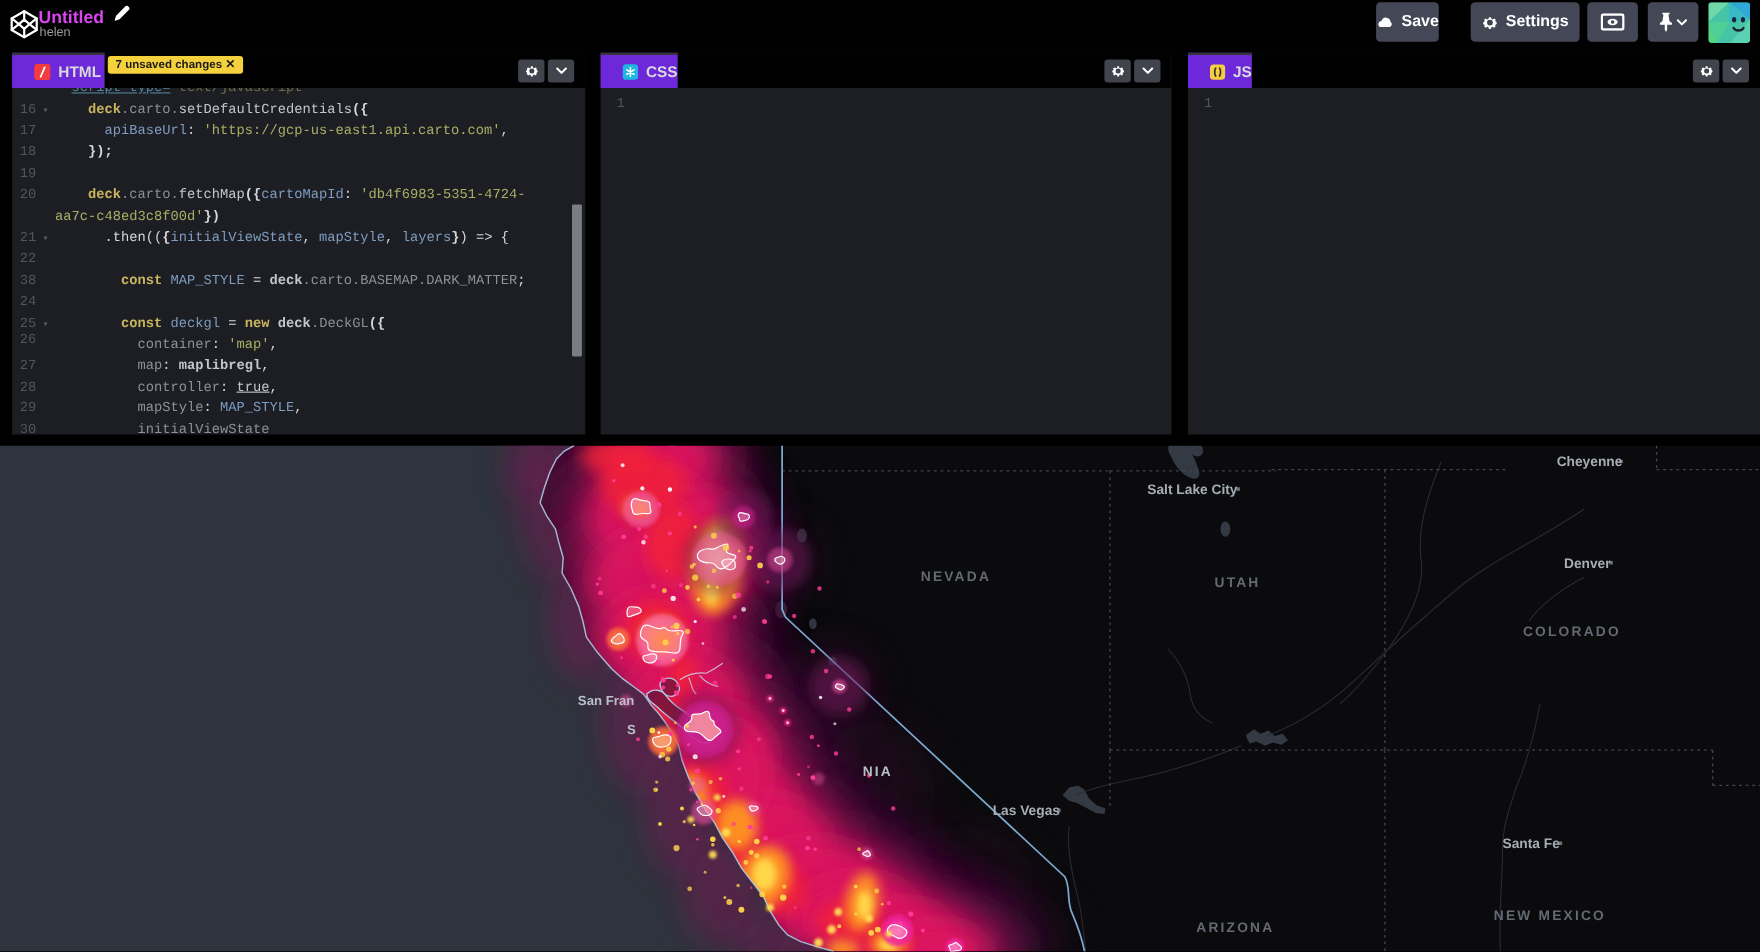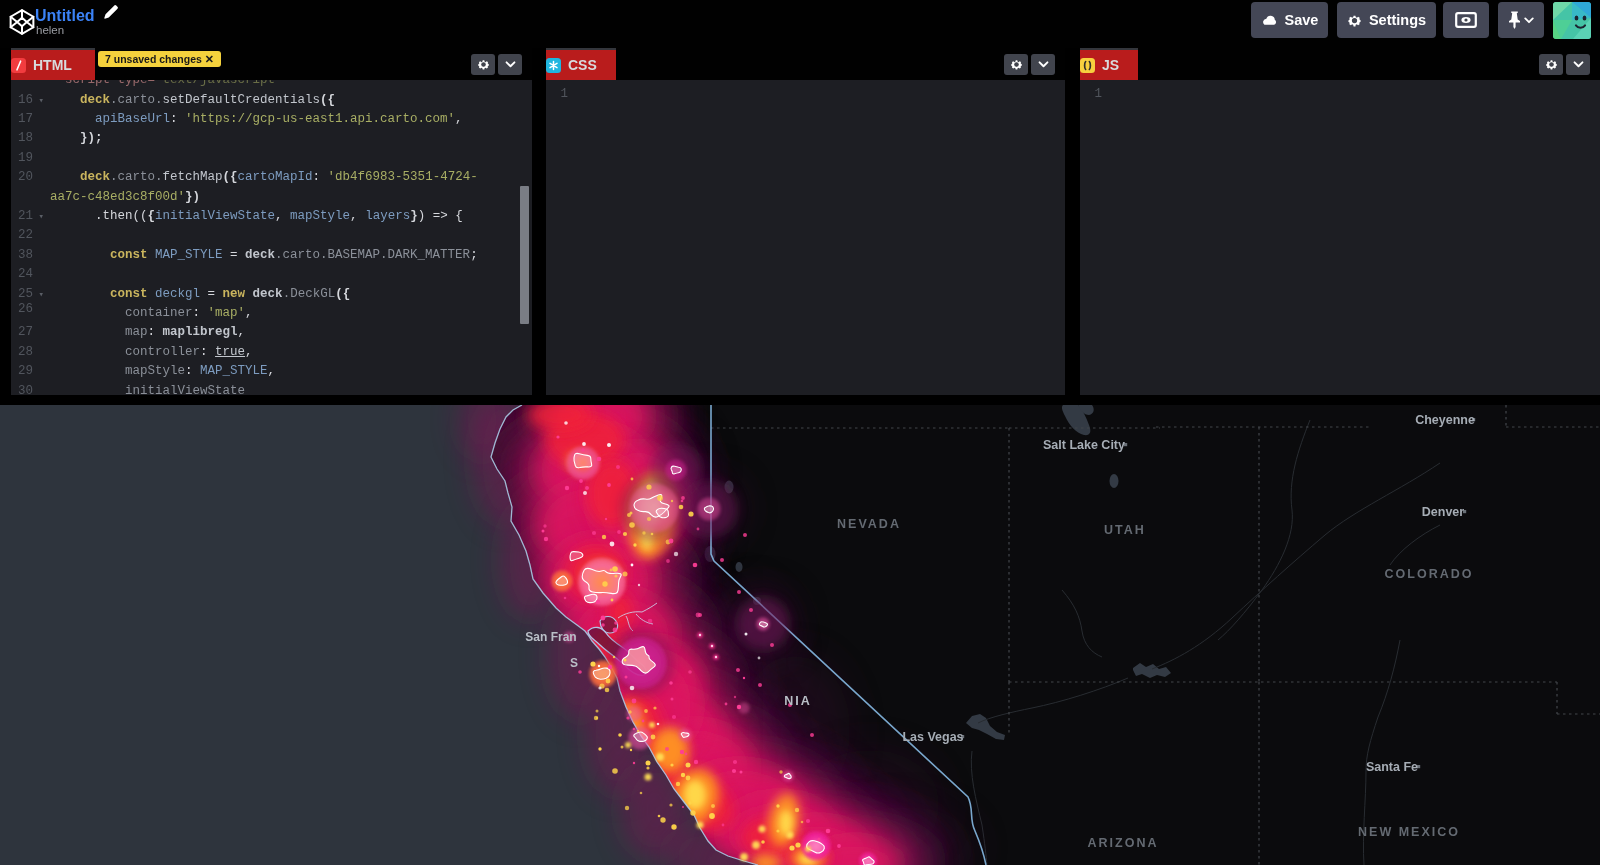--- a/index.html
+++ b/index.html
@@ -1,19 +1,19 @@
 <!DOCTYPE html>
 <html><head><meta charset="utf-8"><style>
 *{margin:0;padding:0;box-sizing:border-box;}
 html,body{width:1600px;height:865px;background:#000;overflow:hidden;font-family:"Liberation Sans",sans-serif;}
 #hdr{position:absolute;left:0;top:0;width:1600px;height:48px;background:#010101;}
 .tbtn{position:absolute;top:2px;height:36px;background:#444756;border-radius:4px;display:flex;align-items:center;justify-content:center;gap:7px;color:#fff;font-size:14.5px;font-weight:bold;}
 #avatar{position:absolute;left:1553px;top:2px;width:38px;height:37px;border-radius:3px;overflow:hidden;}
 .panel{position:absolute;top:48px;height:347px;background:#1d1e23;}
-.tab{position:absolute;left:0;top:0;height:32px;background:#b91c1c;border-top:2px solid #34363c;display:flex;align-items:center;gap:7px;padding-left:0;color:#d8dadd;font-weight:bold;font-size:14px;}
+.tab{position:absolute;left:0;top:0;height:32px;background:#6d28d9;border-top:2px solid #34363c;display:flex;align-items:center;gap:7px;padding-left:20px;color:#d8dadd;font-weight:bold;font-size:14px;}
 .panel::before{content:"";position:absolute;left:var(--tw);right:0;top:0;height:32px;background:#010101;}
 #badge{position:absolute;left:87px;top:3px;height:16px;background:#f5d23d;color:#1a1a1a;font-size:10.5px;font-weight:bold;border-radius:3px;padding:1px 7px;z-index:5;line-height:14px;}
 .sbtn{position:absolute;top:6px;width:24px;height:21px;background:#41444d;border-radius:3px;display:flex;align-items:center;justify-content:center;z-index:5;}
 .ed{position:absolute;left:0;top:32px;width:100%;height:315px;overflow:hidden;font-family:"Liberation Mono",monospace;font-size:12.5px;}
 .crow{position:absolute;left:39px;height:19.4px;line-height:19.4px;white-space:pre;}
 .grow{position:absolute;left:0;width:34px;height:19.4px;line-height:19.4px;}
 .num{position:absolute;right:12px;color:#51555d;}
 .fold{position:absolute;right:1px;color:#5a5e66;font-size:9px;top:1px;}
 #sbar{position:absolute;left:509px;top:106px;width:9px;height:138px;background:#7a7d85;border-radius:1px;}
 #map{position:absolute;left:0;top:405px;}
@@ -27,25 +27,25 @@
 </style></head><body>
 
 <div id="hdr">
   <div style="position:absolute;left:8px;top:8px;"><svg width="28" height="28" viewBox="0 0 32 32">
         <g fill="none" stroke="#fff" stroke-width="2.3" stroke-linejoin="round" stroke-linecap="round">
           <path d="M16 2.5 29 10v12L16 29.5 3 22V10z"></path>
           <path d="M16 11.2 21.5 16 16 20.8 10.5 16z"></path>
           <path d="M16 2.5v8.7M16 29.5v-8.7M3 10l7.5 6M29 10l-7.5 6M3 22l7.5-6M29 22l-7.5-6"></path>
         </g>
       </svg></div>
-  <div style="position:absolute;left:35px;top:5px;font-size:16px;font-weight:bold;color:#3b82f6;">Untitled <span style="display:inline-block;vertical-align:1px;margin-left:4px;"><svg width="15" height="15" viewBox="0 0 16 16">
+  <div style="position:absolute;left:35px;top:5px;font-size:16px;font-weight:bold;color:#d946ef;">Untitled <span style="display:inline-block;vertical-align:1px;margin-left:4px;"><svg width="15" height="15" viewBox="0 0 16 16">
           <path fill="#fff" d="M11.3 1.3l3.4 3.4-8.6 8.6L2 14.7l-.7-.7 1.4-4.1zM12 .6a1.5 1.5 0 0 1 2.1 0l1.3 1.3a1.5 1.5 0 0 1 0 2.1l-.7.7L11.3 1.3z"></path>
         </svg></span></div>
   <div style="position:absolute;left:36px;top:24px;font-size:11.5px;color:#9b9da3;text-align:right;">helen</div>
-  <div class="tbtn" style="left:1251px;width:77px;">
+  <div class="tbtn" style="left:1251px;width:57px;">
       <svg width="17" height="13" viewBox="0 0 20 14">
         <path fill="#fff" d="M16.2 6.1A5.1 5.1 0 0 0 6.3 4.9 4 4 0 0 0 4 12h11.4a3.3 3.3 0 0 0 .8-5.9z"></path>
       </svg>
       <span>Save</span>
     </div>
   <div class="tbtn" style="left:1337px;width:99px;">
       <svg width="15" height="15" viewBox="0 0 16 16">
         <path fill="#fff" d="M8 5.2A2.8 2.8 0 1 0 8 10.8 2.8 2.8 0 0 0 8 5.2zm6.5 4.1l-1.4 1.1.3 1.7-1.6.9-1.3-1a5.6 5.6 0 0 1-1.2.5L9 14.3H7l-.4-1.8a5.6 5.6 0 0 1-1.2-.5l-1.3 1-1.6-.9.3-1.7L1.5 9.3a5.8 5.8 0 0 1 0-1.4L2.8 6.8 2.5 5l1.6-.9 1.3 1a5.6 5.6 0 0 1 1.2-.5L7 2.8H9l.4 1.8a5.6 5.6 0 0 1 1.2.5l1.3-1 1.6.9-.3 1.7 1.3 1.1a5.8 5.8 0 0 1 0 1.4z"></path>
         <circle cx="8" cy="8" r="2.2" fill="#41444d"></circle>
       </svg>
@@ -147,21 +147,21 @@
           <span class="num">28</span>
         </div>
 <div class="grow" style="top:282.1px">
           <span class="num">29</span>
         </div>
 <div class="grow" style="top:301.5px">
           <span class="num">30</span>
         </div>
       </div>
     <div class="code">
-        <div class="crow" style="top:-8.9px">  <span style="opacity:.55"><span style="color:#fca5a5;">script type=</span><span style="color:#a8ae64;">"text/javascript"</span></span></div>
+        <div class="crow" style="top:-8.9px">  <span style="opacity:.55"><span style="color:#7dd3fc;text-decoration:underline;">script type=</span><span style="color:#a8ae64;">"text/javascript"</span></span></div>
 <div class="crow" style="top:10.5px">    <span style="color:#cab55e;font-weight:bold;">deck</span><span style="color:#8b9099;">.carto.</span><span style="color:#c2c6cd;">setDefaultCredentials</span><span style="color:#d5d7dc;font-weight:bold;">({</span></div>
 <div class="crow" style="top:29.9px">      <span style="color:#7d9cc0;margin-top:14px;">apiBaseUrl</span><span style="color:#d5d7dc;">: </span><span style="color:#a8ae64;">'https://gcp-us-east1.api.carto.com'</span><span style="color:#d5d7dc;">,</span></div>
 <div class="crow" style="top:49.3px">    <span style="color:#d5d7dc;font-weight:bold;">});</span></div>
 <div class="crow" style="top:68.7px"></div>
 <div class="crow" style="top:88.1px">    <span style="color:#cab55e;font-weight:bold;">deck</span><span style="color:#8b9099;">.carto.</span><span style="color:#c2c6cd;">fetchMap</span><span style="color:#d5d7dc;font-weight:bold;">({</span><span style="color:#7d9cc0;">cartoMapId</span><span style="color:#d5d7dc;">: </span><span style="color:#a8ae64;">'db4f6983-5351-4724-</span></div>
 <div class="crow" style="top:107.5px"><span style="color:#a8ae64;">aa7c-c48ed3c8f00d'</span><span style="color:#d5d7dc;font-weight:bold;">})</span></div>
 <div class="crow" style="top:126.9px">      <span style="color:#d5d7dc;">.then((</span><span style="color:#d5d7dc;font-weight:bold;">{</span><span style="color:#7d9cc0;">initialViewState</span><span style="color:#d5d7dc;">, </span><span style="color:#7d9cc0;">mapStyle</span><span style="color:#d5d7dc;">, </span><span style="color:#7d9cc0;">layers</span><span style="color:#d5d7dc;font-weight:bold;">}</span><span style="color:#d5d7dc;">) =&gt; {</span></div>
 <div class="crow" style="top:146.3px"></div>
 <div class="crow" style="top:165.7px">        <span style="color:#cab55e;font-weight:bold;">const</span> <span style="color:#7d9cc0;">MAP_STYLE</span><span style="color:#d5d7dc;"> = </span><span style="color:#c2c6cd;font-weight:bold;">deck</span><span style="color:#8b9099;">.carto.BASEMAP.DARK_MATTER</span><span style="color:#d5d7dc;">;</span></div>
 <div class="crow" style="top:185.1px"></div>

